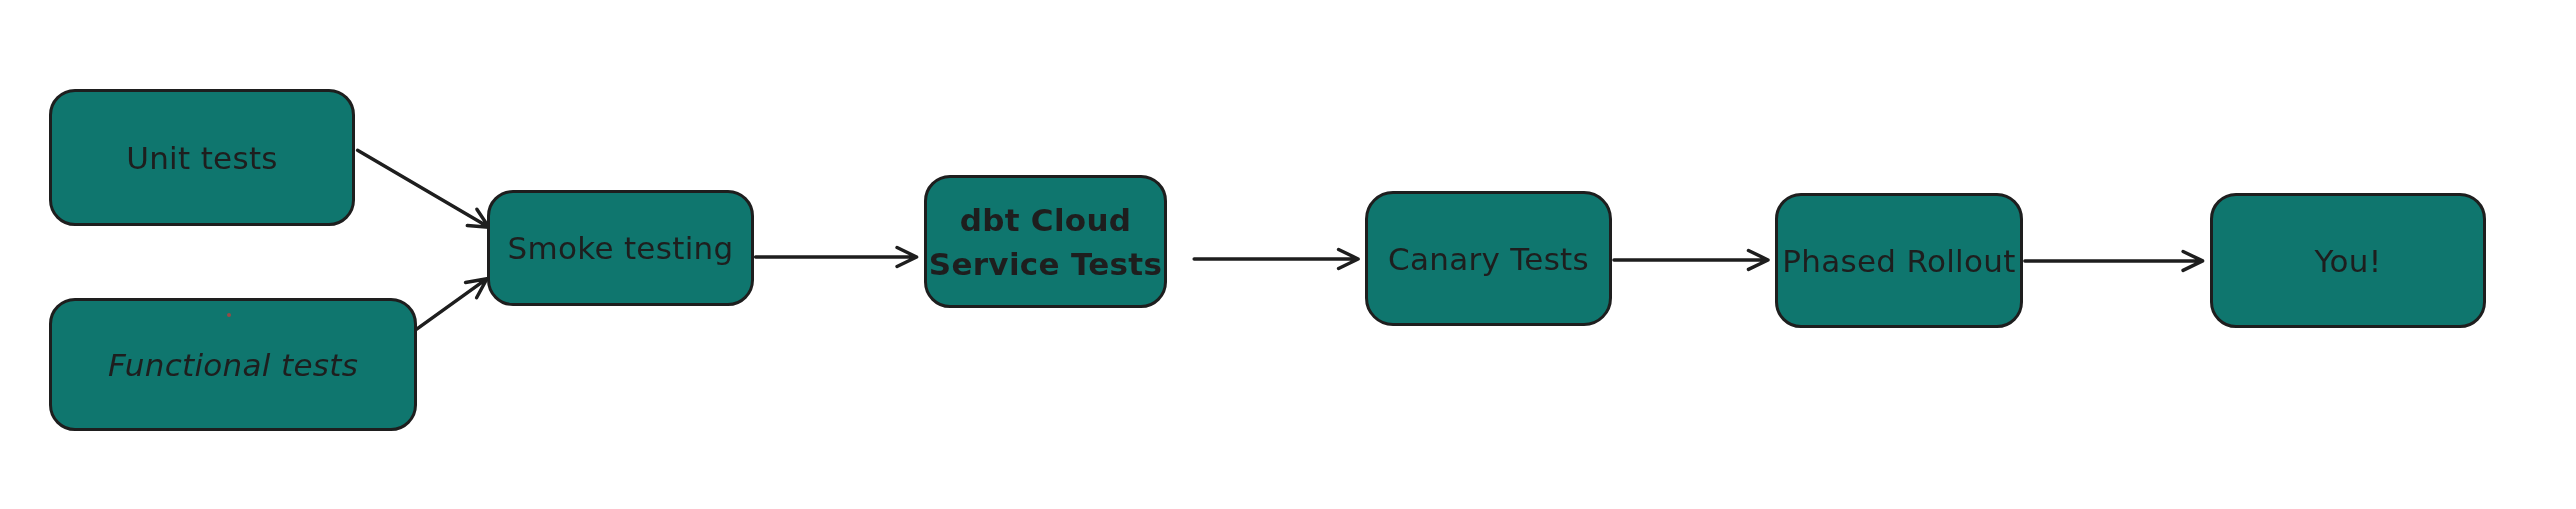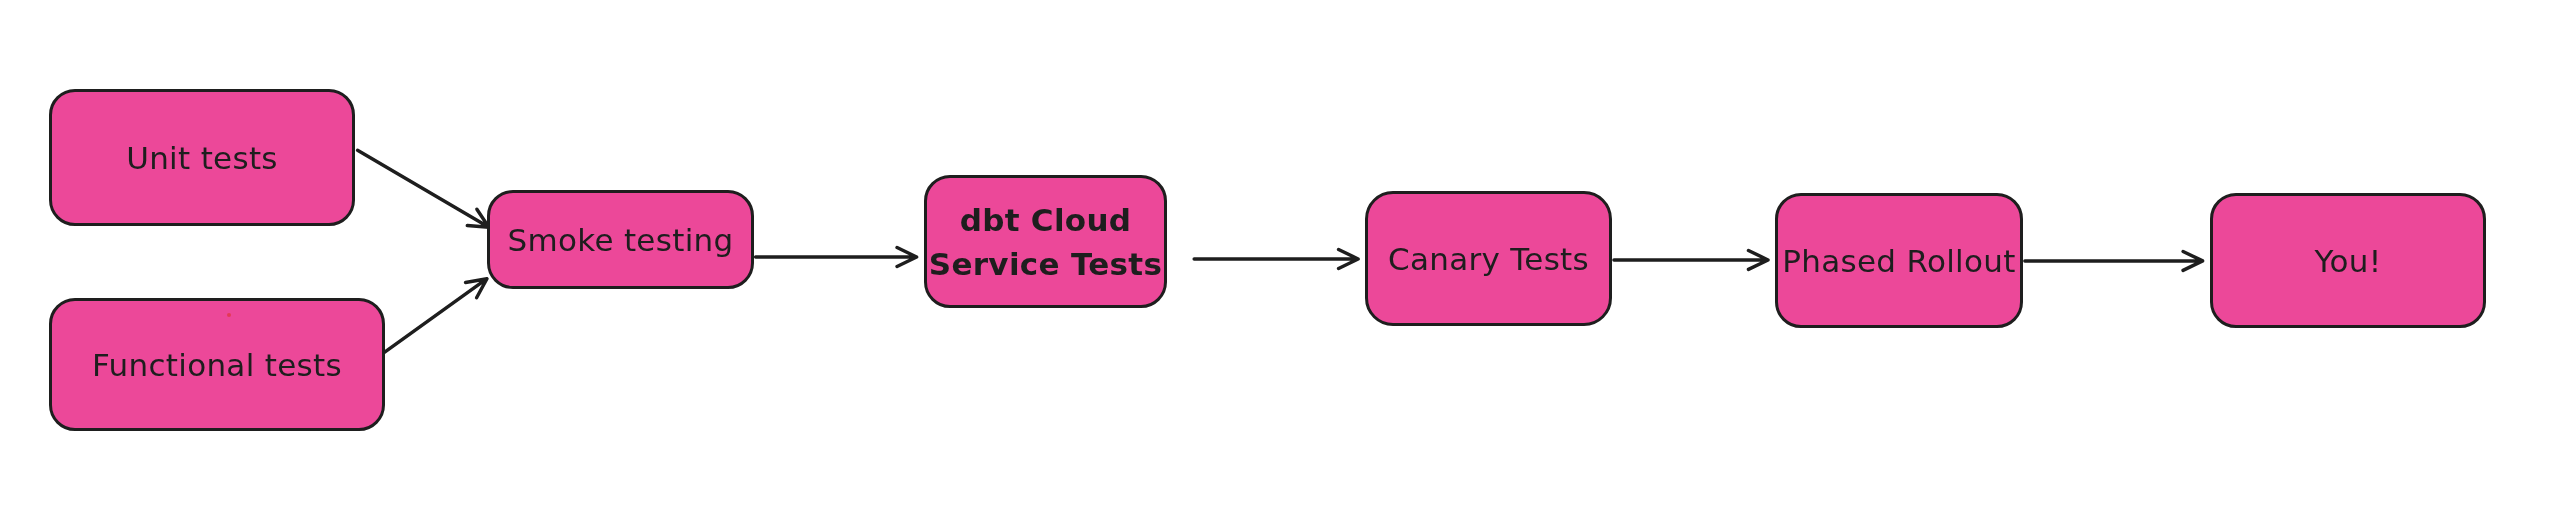--- a/index.html
+++ b/index.html
@@ -28,21 +28,21 @@
     stroke-width: 3.5;
     fill: none;
     stroke-linecap: round;
     stroke-linejoin: round;
   }
   .node {
     position: absolute;
     box-sizing: border-box;
     border: 3.5px solid #1e1e1e;
     border-radius: 26px;
-    background: #ec4899;
+    background: #0f766e;
     display: flex;
     align-items: center;
     justify-content: center;
   }
   .node .label {
     color: #1e1e1e;
     font-size: 31px;
     line-height: 44px;
     letter-spacing: 0.3px;
     text-align: center;
@@ -69,25 +69,25 @@
       <path d="M 765 260 L 928 260 M 908.2 269.6 L 928 260 L 908.2 250.4"></path>
       <path d="M 1209 262 L 1375 262 M 1355.2 271.6 L 1375 262 L 1355.2 252.4"></path>
       <path d="M 1634 263 L 1790 263 M 1770.2 272.6 L 1790 263 L 1770.2 253.4"></path>
       <path d="M 2050 264 L 2230 264 M 2210.2 273.6 L 2230 264 L 2210.2 254.4"></path>
     </svg>
 
   <div class="node" style="left: 49px; top: 89px; width: 306px; height: 137px;">
     <span class="label">Unit tests</span>
   </div>
 
-  <div class="node" style="left: 49px; top: 298px; width: 336px; height: 133px;">
+  <div class="node" style="left: 49px; top: 298px; width: 368px; height: 133px; font-style: italic;">
     <span class="label">Functional tests</span>
   </div>
 
-  <div class="node" style="left: 487px; top: 190px; width: 267px; height: 99px;">
+  <div class="node" style="left: 487px; top: 190px; width: 267px; height: 116px;">
     <span class="label">Smoke testing</span>
   </div>
 
   <div class="node" style="left: 924px; top: 175px; width: 243px; height: 133px; font-weight: bold;">
     <span class="label">dbt Cloud
 Service Tests</span>
   </div>
 
   <div class="node" style="left: 1365px; top: 191px; width: 247px; height: 135px; border-radius: 28px;">
     <span class="label">Canary Tests</span>

